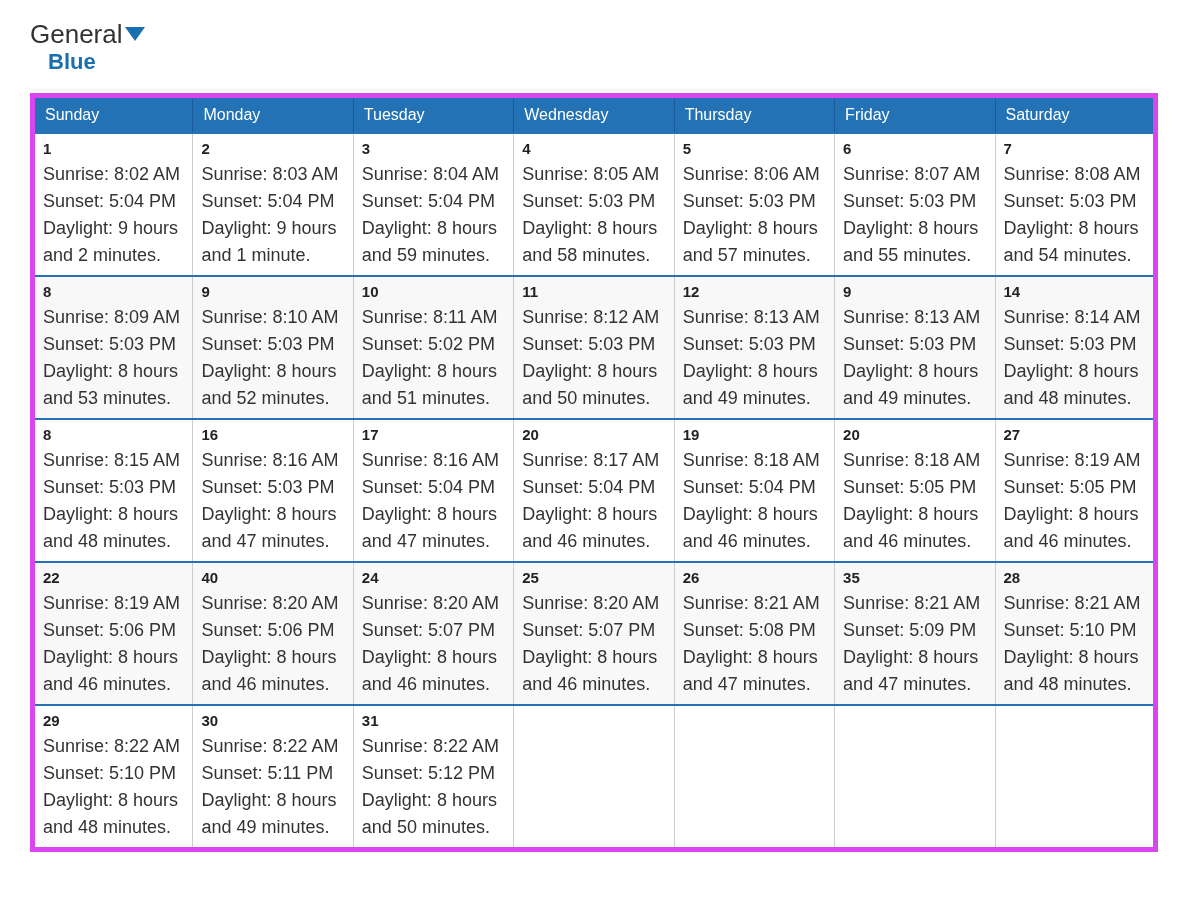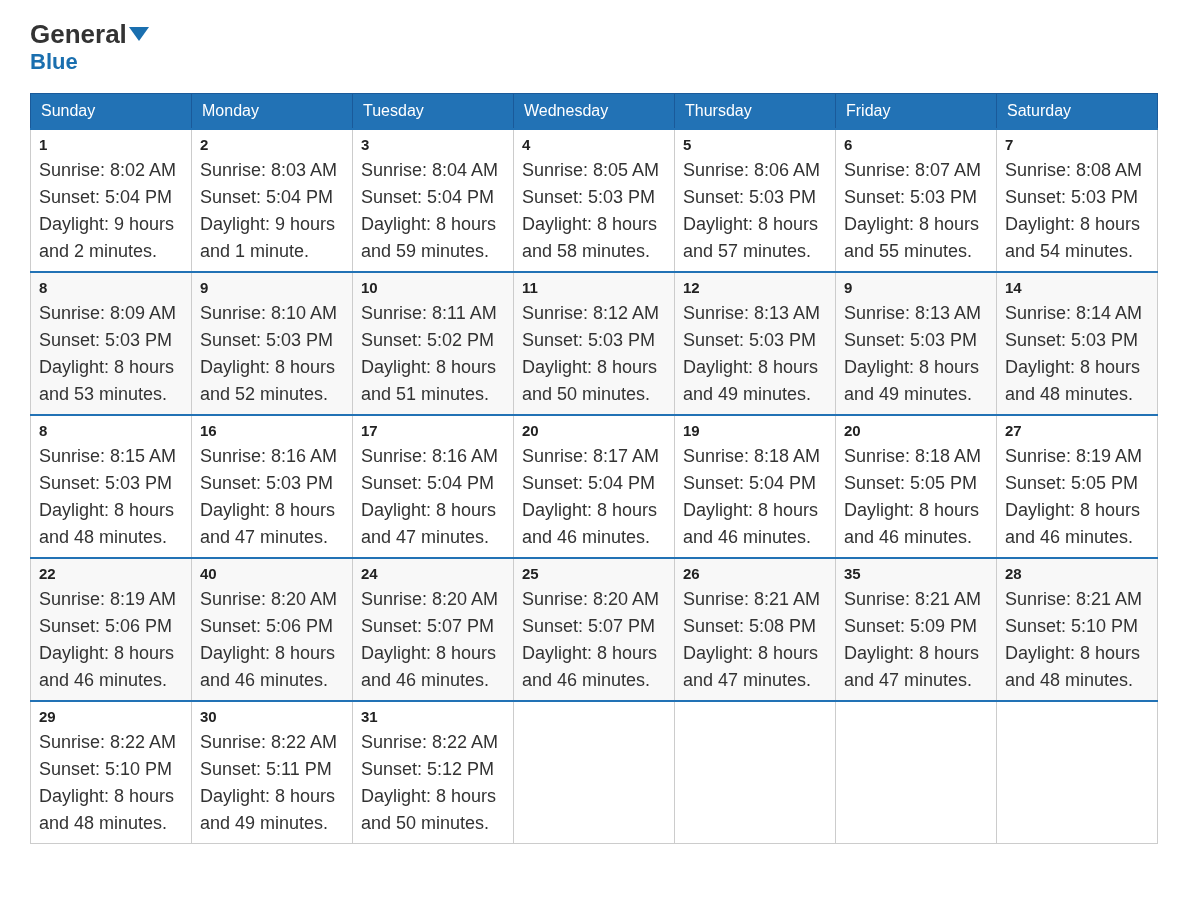--- a/index.html
+++ b/index.html
@@ -16,21 +16,21 @@
       align-items: flex-start;
       margin-bottom: 18px;
     }
     .logo {
       display: flex;
       flex-direction: column;
       align-items: flex-start;
     }
     .logo-text {
       font-size: 26px;
-      font-weight: bold;
+      font-weight: normal;
       color: #333;
       line-height: 1.1;
     }
     .logo-triangle {
       display: inline-block;
       width: 0;
       height: 0;
       border-left: 10px solid transparent;
       border-right: 10px solid transparent;
       border-top: 14px solid #1a6faf;
@@ -38,39 +38,40 @@
       vertical-align: middle;
     }
     .logo-line {
       display: flex;
       align-items: center;
     }
     .logo-blue-text {
       font-size: 22px;
       font-weight: bold;
       color: #1a6faf;
+      margin-left: 18px;
     }
     .title-section {
       text-align: right;
     }
     .month-title {
       font-size: 52px;
       font-weight: normal;
       color: #222;
       line-height: 1.1;
     }
     .location-title {
       font-size: 22px;
       color: #444;
       margin-top: 4px;
     }
     .calendar {
       width: 100%;
       border-collapse: collapse;
-      border: 1px solid #d946ef;
+      border: 5px solid #d946ef;
     }
     .calendar th {
       background-color: #2272b5;
       color: #fff;
       font-size: 16px;
       font-weight: normal;
       padding: 8px 10px;
       text-align: left;
       border: 1px solid #1a5a9a;
     }

